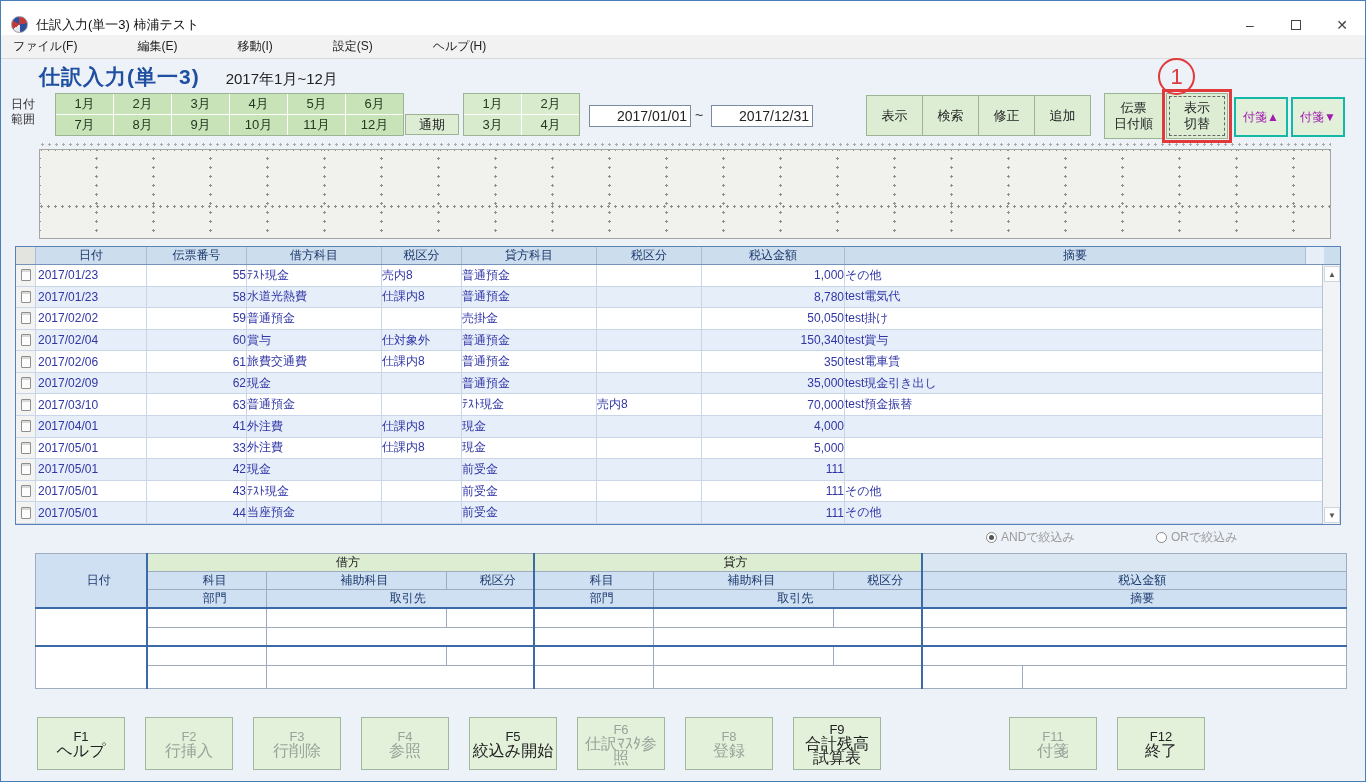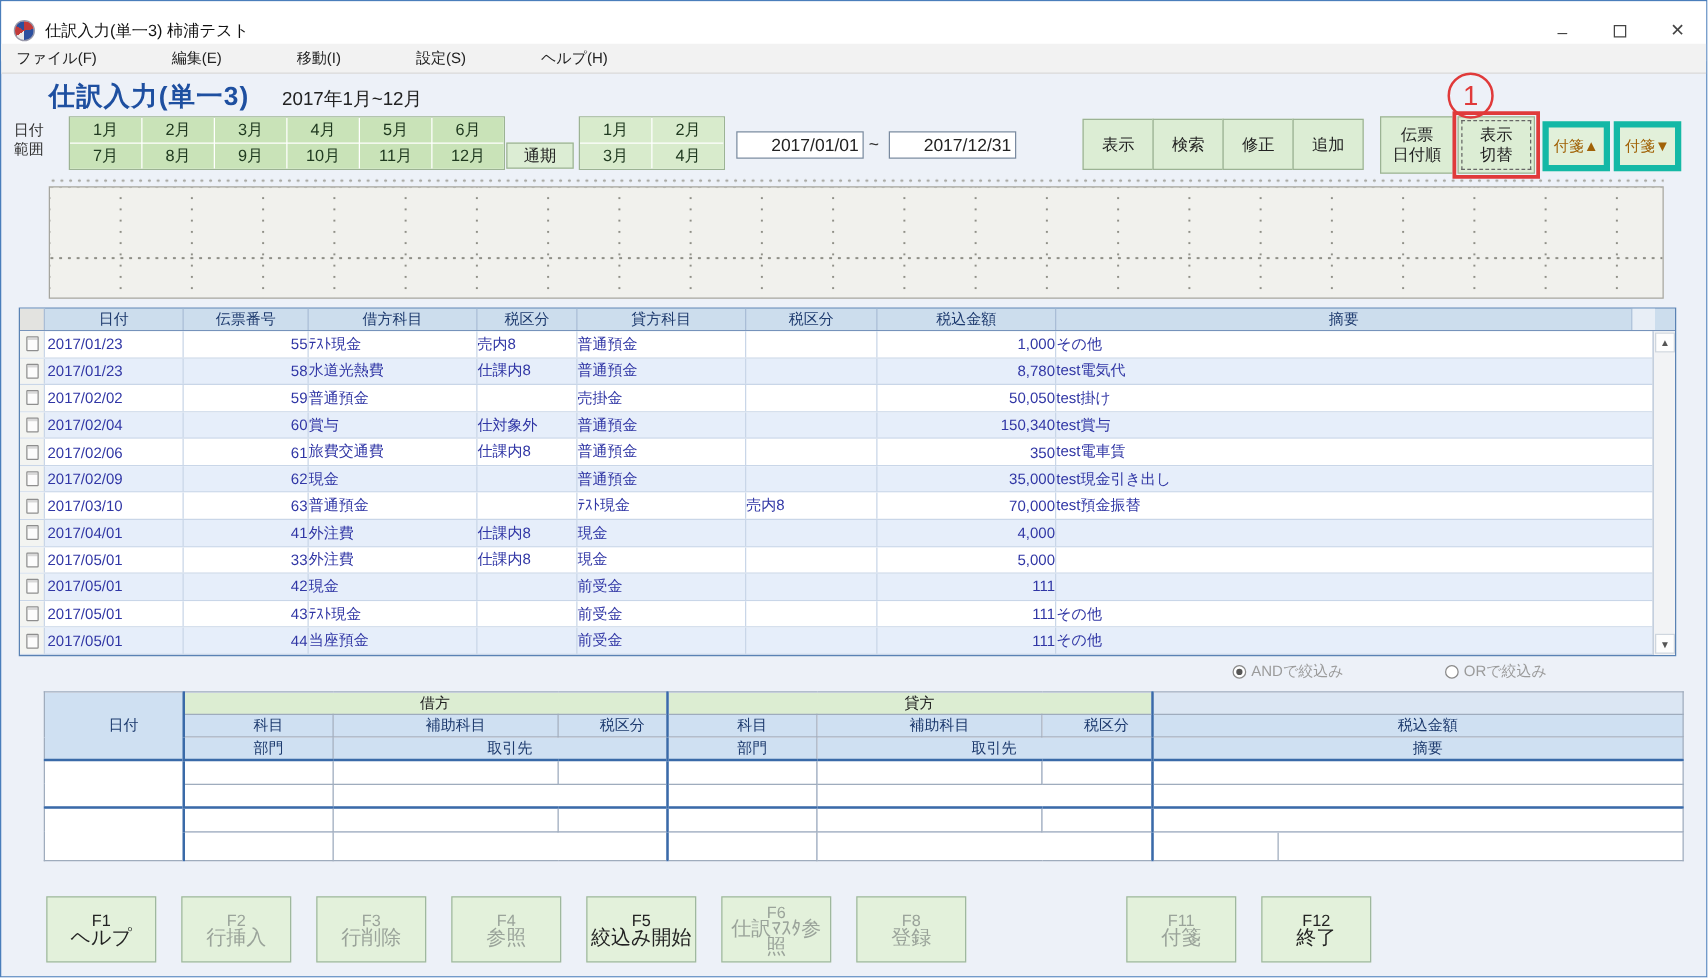--- a/index.html
+++ b/index.html
@@ -37,21 +37,21 @@
   .btn-green { background:#dcedd4; border:1px solid #9cb394; color:#222; font-size:13px; display:flex; align-items:center; justify-content:center; text-align:center; }
   .tsuuki { position:absolute; left:404px; top:25px; width:54px; height:21px; }
   .date-box { position:absolute; top:16px; width:102px; height:22px; background:#fff; border:1px solid #7a8aa0; font-size:14px; color:#222; text-align:right; padding-right:3px; font-family:"Liberation Sans",sans-serif; }
   .tilde { position:absolute; left:694px; top:18px; font-size:14px; color:#333; }
   .act-group { position:absolute; left:866px; top:6px; display:flex; }
   .act-btn { width:57px; height:41px; margin-left:-1px; }
   .slip-btn { position:absolute; left:1103px; top:4px; width:59px; height:46px; line-height:16px; }
   .toggle-wrap { position:absolute; left:1161px; top:0px; width:70px; height:54px; border:3px solid #e03a3a; padding:1px; background:#edf1f8; }
   .toggle-btn { width:100%; height:100%; line-height:16px; outline:1px dashed #666; outline-offset:-4px; }
   .callout { position:absolute; left:1157px; top:-31px; width:37px; height:37px; border:2px solid #e03a3a; border-radius:50%; color:#e03a3a; font-size:22px; display:flex; align-items:center; justify-content:center; background:transparent; }
-  .fusen { position:absolute; top:8px; width:54px; height:40px; background:#e2f0da; border:5px solid #14b8a6; color:#a16207; font-size:12px; display:flex; align-items:center; justify-content:center; }
+  .fusen { position:absolute; top:8px; width:54px; height:40px; background:#e2f0da; border:2px solid #14b8a6; color:#a21caf; font-size:12px; display:flex; align-items:center; justify-content:center; }
 
   
   .dot-panel { position:absolute; left:38px; top:148px; width:1292px; height:90px; background:#f1f1ed; border:1px solid #a6a6a0;
     background-image:
       radial-gradient(circle,#8f8f87 1px,transparent 1.2px),
       radial-gradient(circle,#8f8f87 1px,transparent 1.2px);
     background-size:7px 57px, 57px 9px; background-position:12px 28px, 28px 4px; }
 
   
   .jtable { position:absolute; left:14px; top:245px; width:1326px; height:279px; border:1px solid #5a82b4; background:#fff; }
@@ -476,20 +476,25 @@
     <div class="fk-label">絞込み開始</div>
   </div>
       <div class="fkey disabled">
     <div class="fk-key">F6</div>
     <div class="fk-label">仕訳ﾏｽﾀ参照</div>
   </div>
       <div class="fkey disabled">
     <div class="fk-key">F8</div>
     <div class="fk-label">登録</div>
   </div>
+      <div class="fkey">
+    <div class="fk-key">F9</div>
+    <div class="fk-label">合計残高
+試算表</div>
+  </div>
       <div class="fk-spacer"></div>
       <div class="fkey disabled">
     <div class="fk-key">F11</div>
     <div class="fk-label">付箋</div>
   </div>
       <div class="fkey">
     <div class="fk-key">F12</div>
     <div class="fk-label">終了</div>
   </div>
     </div>

